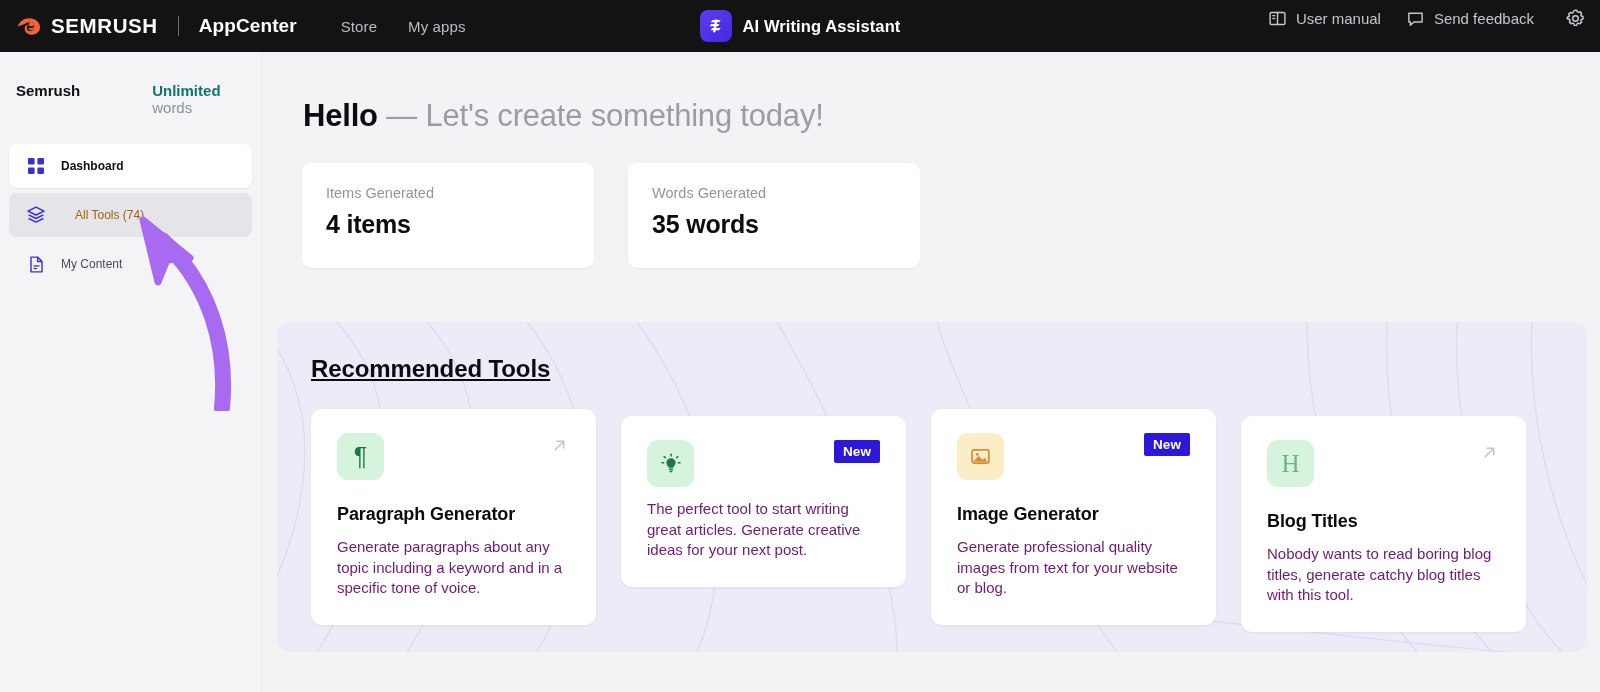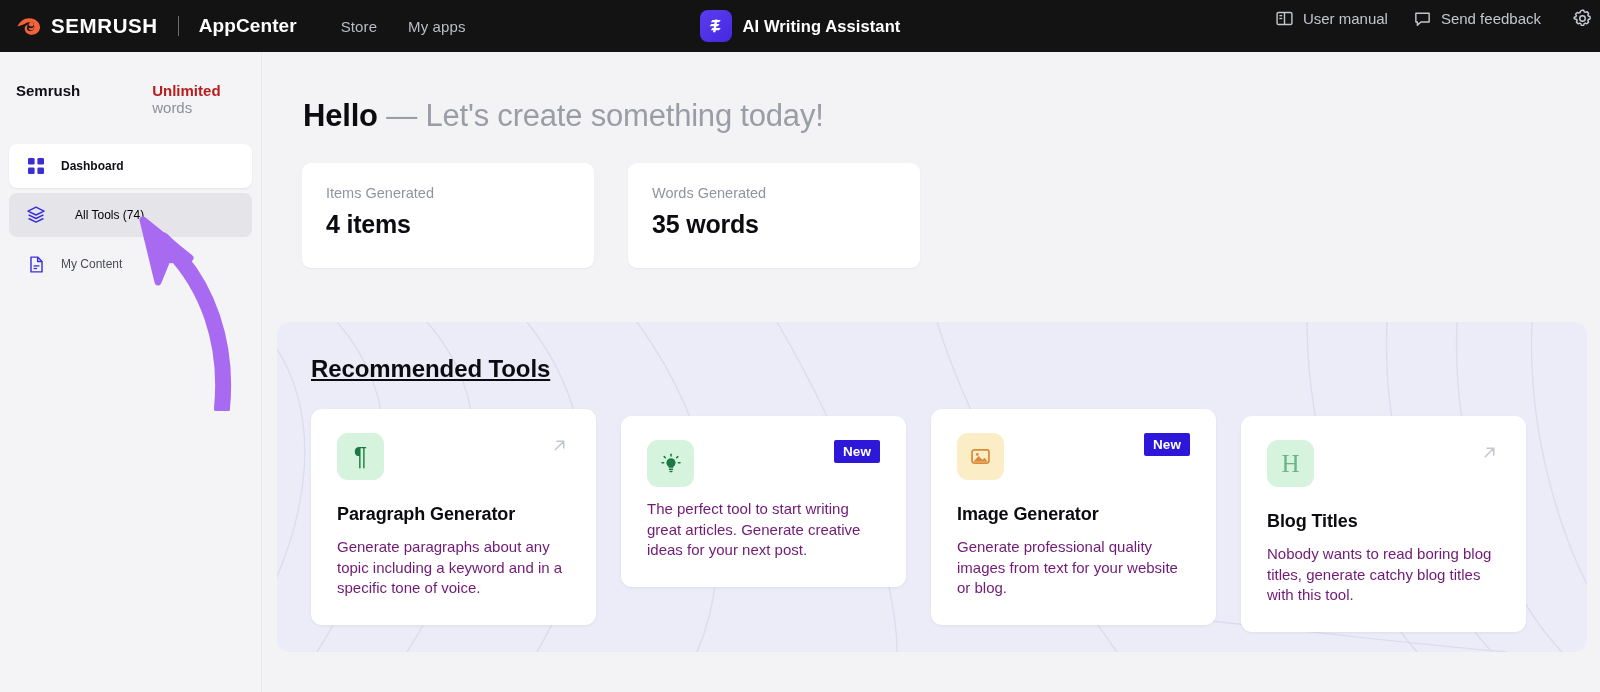--- a/index.html
+++ b/index.html
@@ -41,21 +41,21 @@
   .app-center > * { pointer-events: auto; }
   .app-icon {
     width: 32px; height: 32px; border-radius: 8px;
     background: linear-gradient(140deg,#5b3df0 0%,#4527e0 100%);
     display: flex; align-items: center; justify-content: center;
   }
   .app-title {
     color: #ffffff; font-size: 16.5px; font-weight: 700; letter-spacing: .1px;
   }
   .topright {
-    position: absolute; right: 1px; top: 0; height: 36px;
+    position: absolute; right: 8px; top: 0; height: 36px;
     display: flex; align-items: center; gap: 25px;
   }
   .tr-item {
     display: flex; align-items: center; gap: 9px;
     color: #c3c6cd; font-size: 15px; cursor: pointer;
   }
   .tr-gear { display: flex; align-items: center; padding: 0 6px; cursor: pointer; }
 
   
   .sidebar {
@@ -63,30 +63,30 @@
     width: 262px; height: 640px;
     background: #f4f4f6;
     border-right: 1px solid #e7e7ec;
   }
   .side-top {
     display: flex; align-items: baseline;
     padding: 30px 18px 0 16px;
   }
   .side-brand { font-size: 15px; font-weight: 700; color: #0f0f14; }
   .side-quota { margin-left: 72px; font-size: 15px; color: #8d9099; }
-  .side-quota b { color: #b91c1c; font-weight: 700; }
+  .side-quota b { color: #0f766e; font-weight: 700; }
   .side-nav { margin-top: 28px; padding: 0 9px; }
   .side-item {
     display: flex; align-items: center; gap: 14px;
     height: 44px; padding: 0 16px; border-radius: 8px;
     font-size: 12px; color: #0f0f14; cursor: pointer;
     margin-bottom: 5px;
   }
   .side-item.active { background: #ffffff; font-weight: 700; box-shadow: 0 1px 2px rgba(25,25,40,.07); }
-  .side-item.hover { background: #e5e5e9; color: #000000; gap: 28px; }
+  .side-item.hover { background: #e5e5e9; color: #a16207; gap: 28px; }
   .side-item.plain { color: #494c55; }
   .side-ico { width: 22px; height: 22px; display: flex; align-items: center; justify-content: center; flex: none; }
 
   
   .anno-arrow { position: absolute; left: 110px; top: 196px; pointer-events: none; }
 
   
   .main {
     position: absolute; top: 52px; left: 263px;
     width: 1337px; height: 640px;

